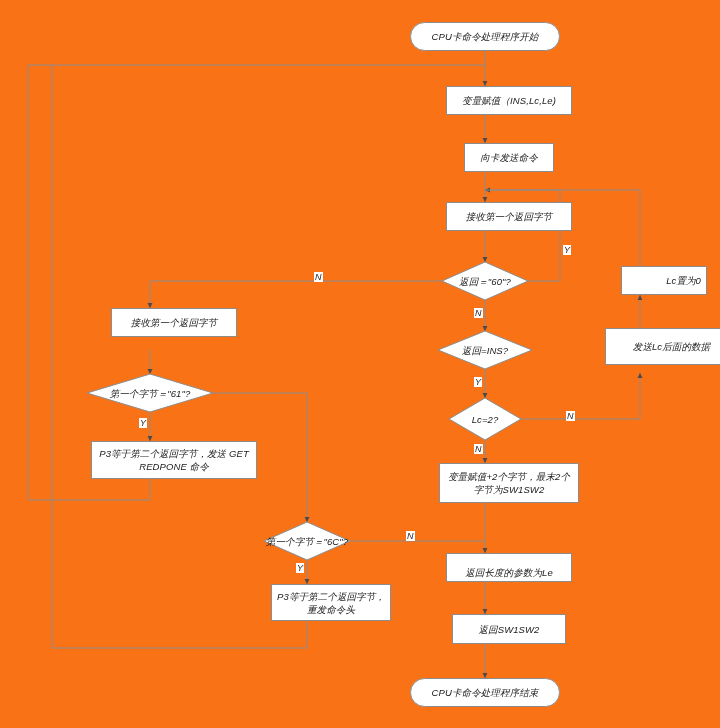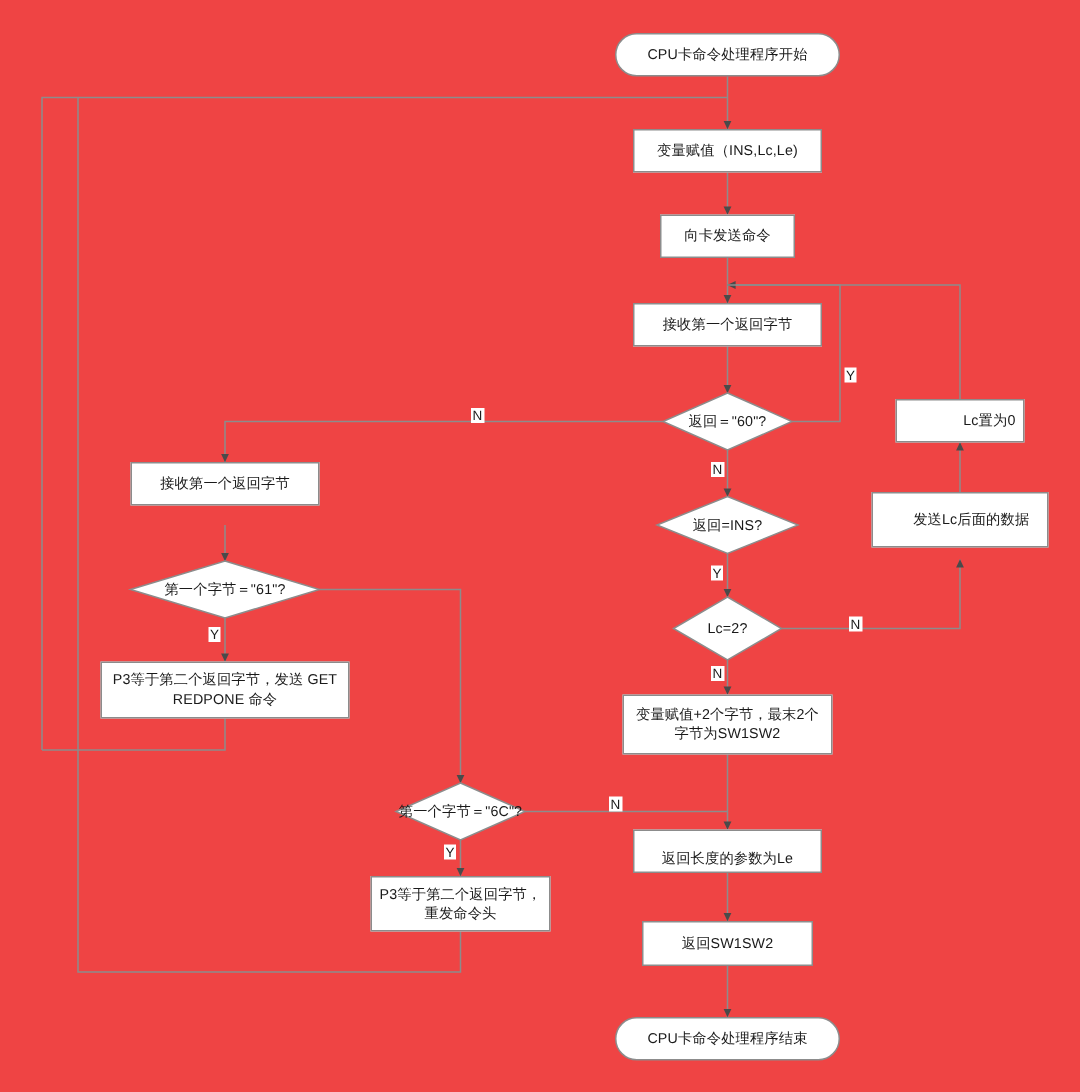--- a/index.html
+++ b/index.html
@@ -10,21 +10,22 @@
   body {
     width: 720px;
     height: 728px;
     font-family: "Liberation Sans", "DejaVu Sans", sans-serif;
     overflow: hidden;
   }
   #canvas {
     position: relative;
     width: 720px;
     height: 728px;
-    background: #ef4444;
+    background: #f97316;
+    font-style: italic;
   }
   #wires {
     position: absolute;
     left: 0; top: 0;
     width: 720px;
     height: 728px;
     pointer-events: none;
   }
   .node {
     position: absolute;
@@ -36,20 +37,21 @@
     color: #1a1a1a;
     font-size: 9.5px;
     line-height: 13px;
     letter-spacing: 0.1px;
     background: #ffffff;
     z-index: 2;
   }
   .node.proc {
     border: 1px solid #8c8c8c;
     padding: 2px 5px;
+    margin-left: 24px;
   }
   .node.term {
     border: 1px solid #8c8c8c;
     border-radius: 999px;
     padding: 2px 8px;
   }
   .node.dec {
     border: 0;
     background: transparent;
   }

